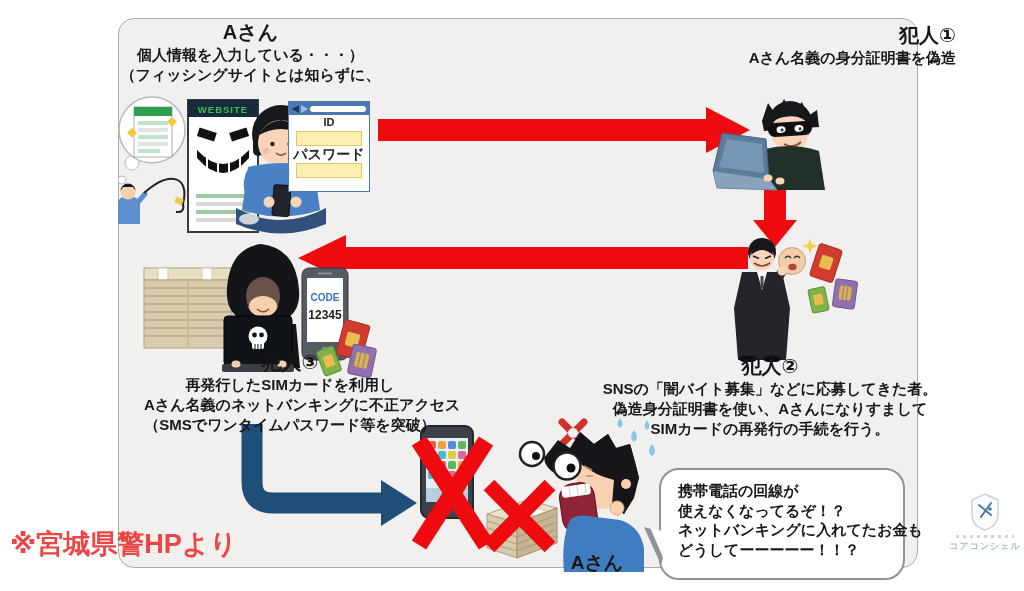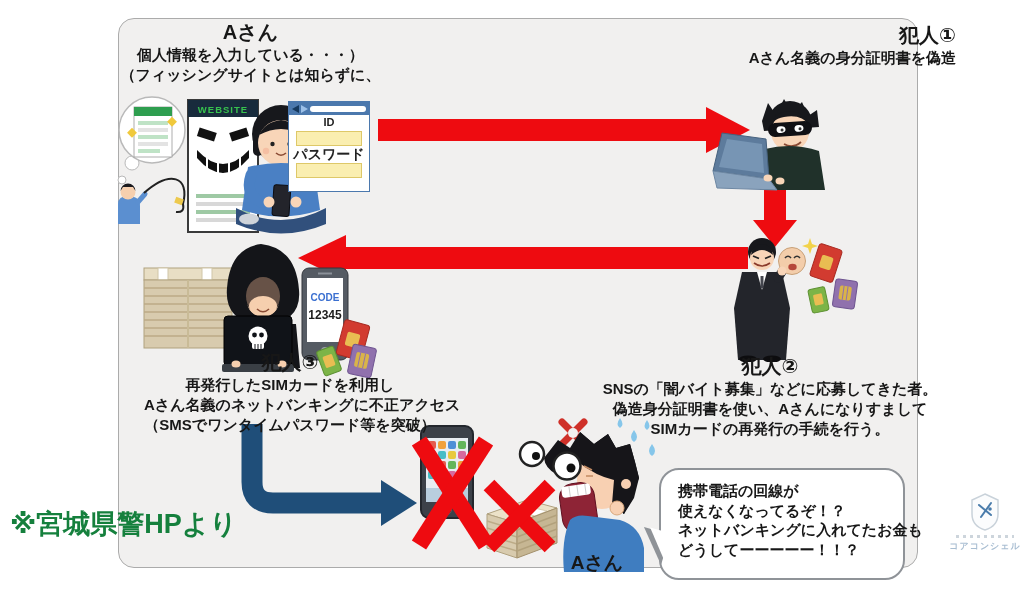--- a/index.html
+++ b/index.html
@@ -25,21 +25,21 @@
   .field{height:13px;background:#faeeb0;border:1px solid #dec868;margin:2px 7px;}
   
   .bubble{position:absolute;left:659px;top:468px;width:246px;height:112px;background:#fff;
           border:2px solid #8f9398;border-radius:20px;box-sizing:border-box;z-index:5;
           padding:11px 8px 6px 17px;}
   .bubble .ln{font-size:15px;font-weight:600;line-height:19.5px;white-space:nowrap;}
   .tail-b{position:absolute;left:-22px;top:60px;width:0;height:0;border-top:32px solid #8f9398;
           border-left:27px solid transparent;transform:rotate(16deg);}
   .tail-f{position:absolute;left:-15px;top:60px;width:0;height:0;border-top:27px solid #fff;
           border-left:22px solid transparent;transform:rotate(16deg);}
-  .srcnote{position:absolute;left:10px;top:506px;font-size:27px;font-weight:700;color:#15803d;z-index:6;white-space:nowrap;}
+  .srcnote{position:absolute;left:10px;top:526px;font-size:27px;font-weight:700;color:#ef4444;z-index:6;white-space:nowrap;}
   .alabel{position:absolute;left:563px;top:550px;width:68px;text-align:center;font-size:19px;font-weight:700;z-index:5;}
   
   .logo{position:absolute;left:942px;top:492px;width:86px;text-align:center;z-index:2;}
   .logo .dots{width:58px;height:3px;margin:3px auto 2px auto;
               background:repeating-linear-gradient(90deg,#cdd5dc 0 3px,transparent 3px 7px);}
   .logo .lname{font-size:9px;letter-spacing:1px;color:#a9bed2;font-weight:700;white-space:nowrap;}
 </style>
 </head>
 <body>
 

